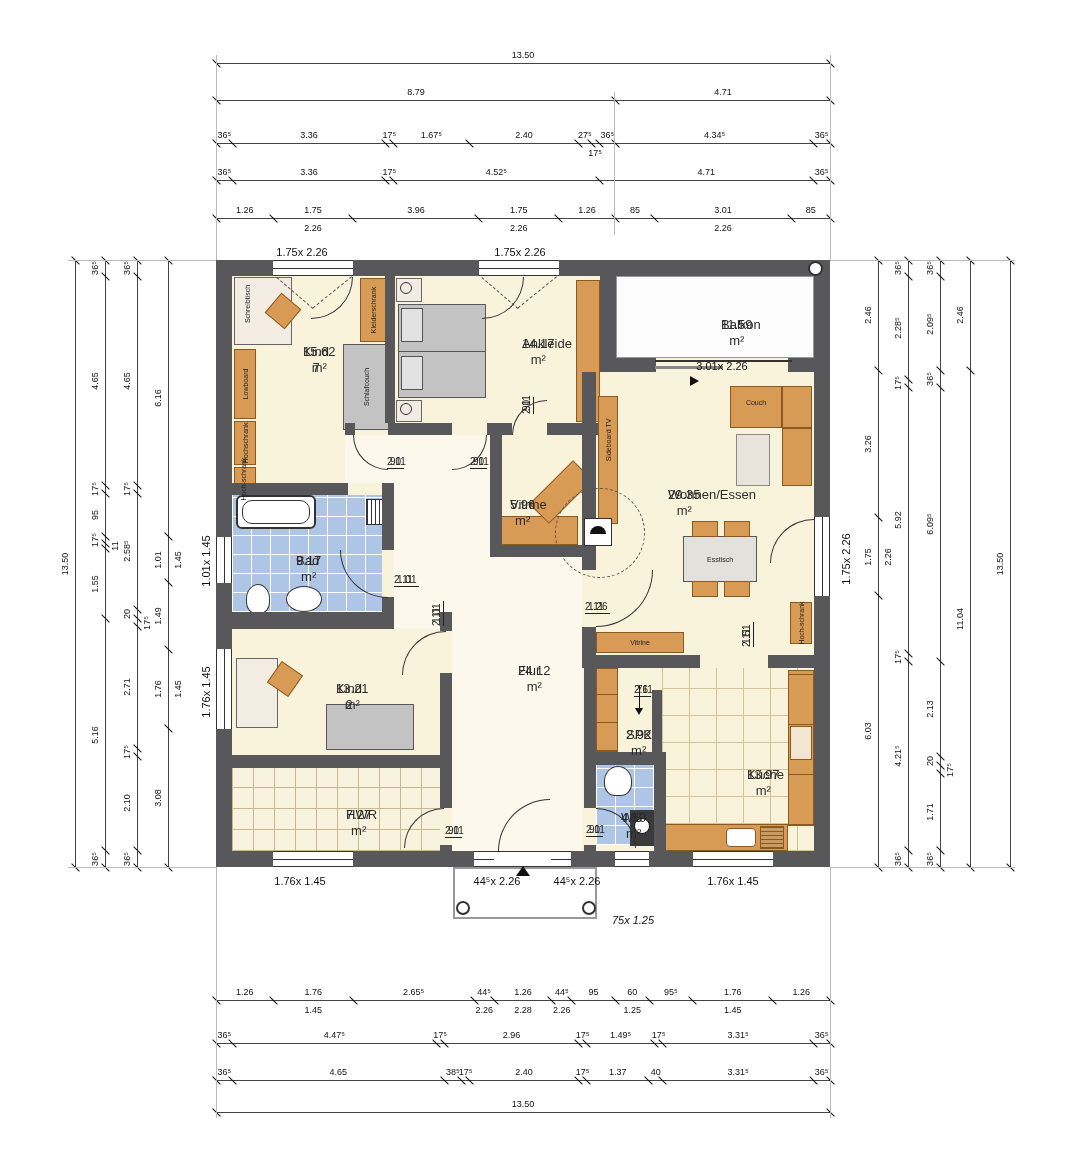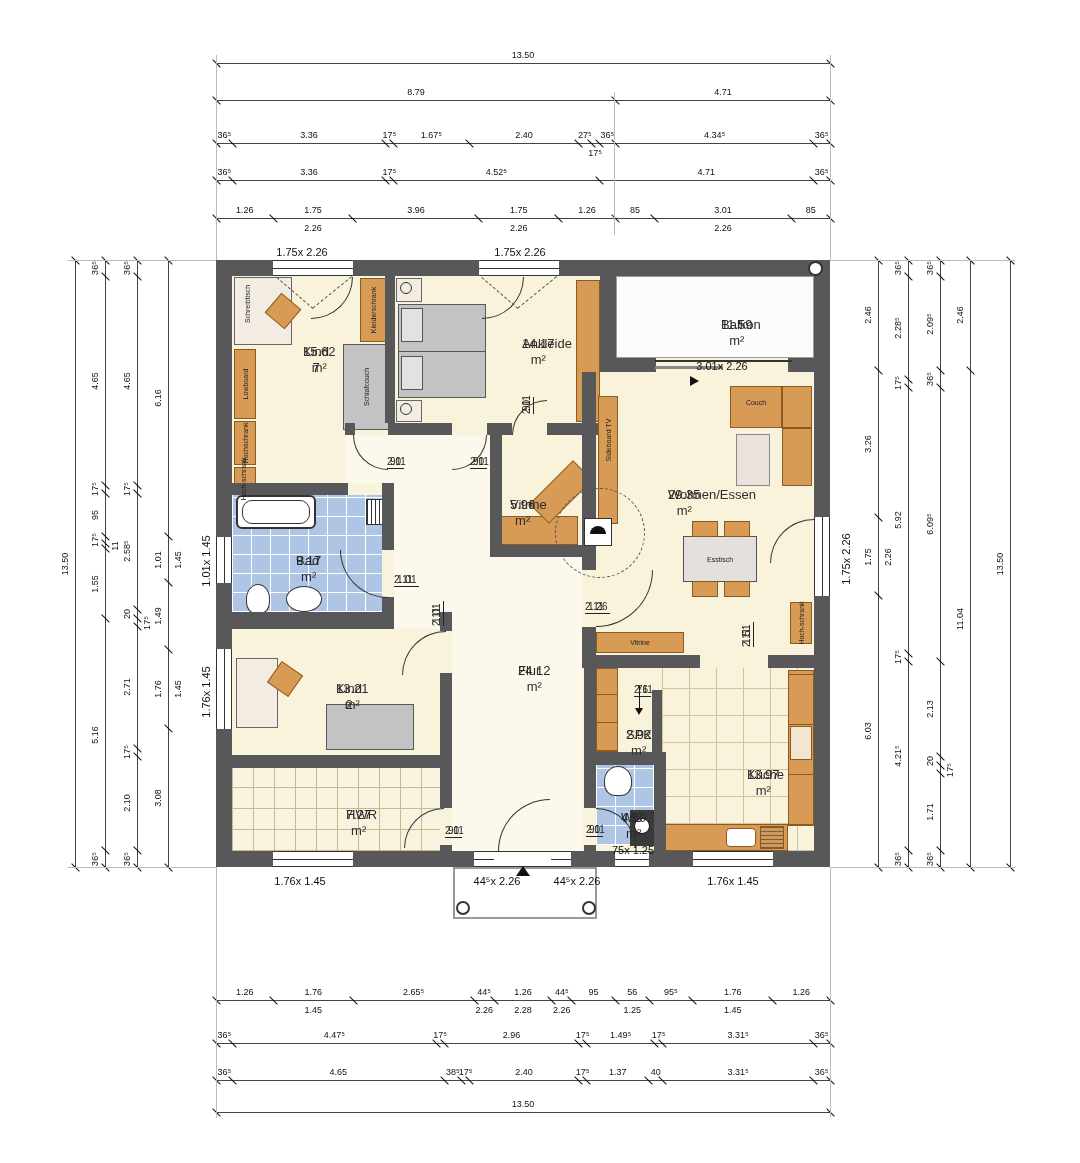--- a/index.html
+++ b/index.html
@@ -235,21 +235,21 @@
     <div class="flab rot" style="left: 801px; top: 623px;">Hoch-schrank</div>
     <div class="winlab" style="left: 302px; top: 252px; z-index: 42;">1.75x 2.26</div>
     <div class="winlab" style="left: 520px; top: 252px; z-index: 42;">1.75x 2.26</div>
     <div class="winlab" style="left: 722px; top: 366px; z-index: 42;">3.01x 2.26</div>
     <div class="winlab rot" style="left: 846px; top: 559px; z-index: 42;">1.75x 2.26</div>
     <div class="winlab rot" style="left: 206px; top: 561px; z-index: 42;">1.01x 1.45</div>
     <div class="winlab rot" style="left: 206px; top: 692px; z-index: 42;">1.76x 1.45</div>
     <div class="winlab" style="left: 300px; top: 881px; z-index: 42;">1.76x 1.45</div>
     <div class="winlab" style="left: 497px; top: 881px; z-index: 42;">44⁵x 2.26</div>
     <div class="winlab" style="left: 577px; top: 881px; z-index: 42;">44⁵x 2.26</div>
-    <div class="winlab" style="left: 633px; top: 850px; z-index: 42;">75x 1.25</div>
+    <div class="winlab" style="left: 633px; top: 920px; z-index: 42; font-style: italic;">75x 1.25</div>
     <div class="winlab" style="left: 733px; top: 881px; z-index: 42;">1.76x 1.45</div>
     <div class="dfrac" style="left: 387px; top: 456px; z-index: 42;">
       <span class="w">90</span>
       <span class="h">2.11</span>
     </div>
     <div class="dfrac" style="left: 470px; top: 456px; z-index: 42;">
       <span class="w">90</span>
       <span class="h">2.11</span>
     </div>
     <div class="dfrac rot" style="left: 521px; top: 414px; z-index: 42;">
@@ -364,21 +364,21 @@
     <div class="dim" style="left: 484.227px; top: 1010px;">2.26</div>
     <div class="tick" style="left: 488.847px; top: 999.5px; width: 11px; height: 1px;"></div>
     <div class="dim" style="left: 523px; top: 992px;">1.26</div>
     <div class="dim" style="left: 523px; top: 1010px;">2.28</div>
     <div class="tick" style="left: 546.153px; top: 999.5px; width: 11px; height: 1px;"></div>
     <div class="dim" style="left: 561.773px; top: 992px;">44⁵</div>
     <div class="dim" style="left: 561.773px; top: 1010px;">2.26</div>
     <div class="tick" style="left: 566.393px; top: 999.5px; width: 11px; height: 1px;"></div>
     <div class="dim" style="left: 593.496px; top: 992px;">95</div>
     <div class="tick" style="left: 609.6px; top: 999.5px; width: 11px; height: 1px;"></div>
-    <div class="dim" style="left: 632.156px; top: 992px;">56</div>
+    <div class="dim" style="left: 632.156px; top: 992px;">60</div>
     <div class="dim" style="left: 632.156px; top: 1010px;">1.25</div>
     <div class="tick" style="left: 643.711px; top: 999.5px; width: 11px; height: 1px;"></div>
     <div class="dim" style="left: 670.929px; top: 992px;">95⁵</div>
     <div class="tick" style="left: 687.146px; top: 999.5px; width: 11px; height: 1px;"></div>
     <div class="dim" style="left: 732.67px; top: 992px;">1.76</div>
     <div class="dim" style="left: 732.67px; top: 1010px;">1.45</div>
     <div class="tick" style="left: 767.193px; top: 999.5px; width: 11px; height: 1px;"></div>
     <div class="dim" style="left: 801.347px; top: 992px;">1.26</div>
     <div class="tick" style="left: 824.5px; top: 999.5px; width: 11px; height: 1px;"></div>
     <div class="dline" style="left: 216px; top: 1043px; width: 614px; height: 1px;"></div>

